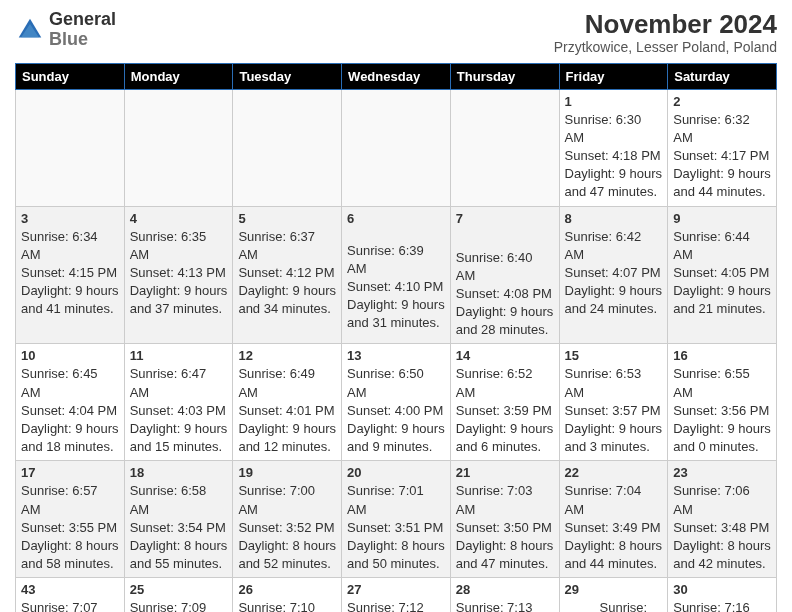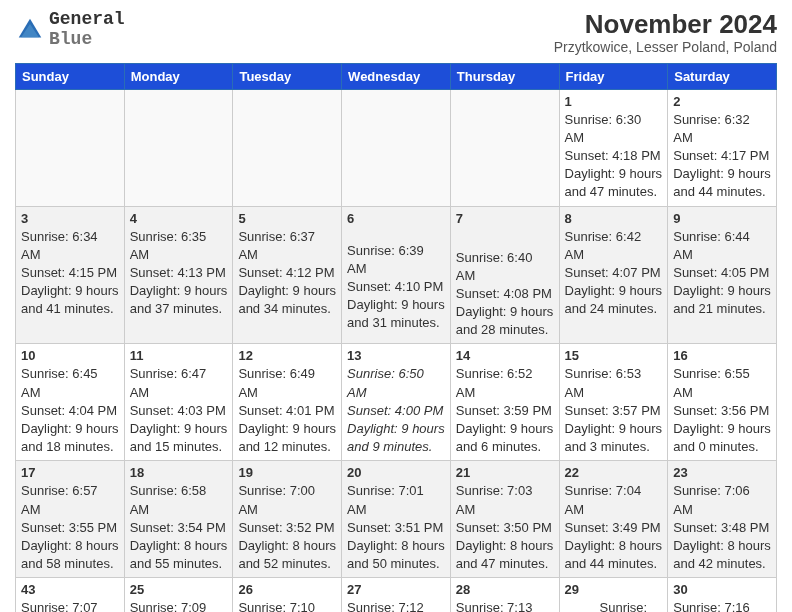--- a/index.html
+++ b/index.html
@@ -1,28 +1,28 @@
 <!DOCTYPE html>
 <html><head>
   <meta charset="utf-8">
   <style>
     * { box-sizing: border-box; margin: 0; padding: 0; }
     body { font-family: Arial, sans-serif; background: #fff; width: 792px; height: 612px; overflow: hidden; }
     .container { width: 792px; padding: 10px 15px; }
     .header { display: flex; align-items: flex-start; justify-content: space-between; margin-bottom: 8px; }
-    .logo { display: flex; align-items: center; gap: 4px; font-family: Liberation Mono, monospace; }
+    .logo { display: flex; align-items: center; gap: 4px; }
     .logo-text { font-size: 18px; font-weight: bold; line-height: 1.1; }
     .logo-text .general { color: #333; }
     .logo-text .blue { color: #737373; }
     .logo-icon { width: 30px; height: 30px; }
     .title-section { text-align: right; }
     .month-title { font-size: 26px; font-weight: bold; color: #333; line-height: 1.1; }
     .subtitle { font-size: 14px; color: #555; }
     table { width: 100%; border-collapse: collapse; table-layout: fixed; }
-    th { background-color: #1d4ed8; color: #fff; text-align: left; padding: 5px 6px; font-size: 13px; font-weight: bold; border: 1px solid #2a6db5; }
+    th { background-color: #000000; color: #fff; text-align: left; padding: 5px 6px; font-size: 13px; font-weight: bold; border: 1px solid #2a6db5; }
     td { border: 1px solid #ccc; vertical-align: top; padding: 4px 5px; font-size: 10.5px; color: #333; height: 78px; }
     td.empty { background: #f9f9f9; }
     td.has-data { background: #fff; }
     .day-num { font-size: 13px; font-weight: bold; display: block; margin-bottom: 2px; }
     .day-info { font-size: 13px; line-height: 1.4; color: #333; }
     .row-alt td { background-color: #f2f2f2; }
   </style>
 </head>
 <body>
 
@@ -147,21 +147,21 @@
           </td>
           <td class="has-data">
             <span class="day-num">12</span>
             <div class="day-info" style="white-space: pre-line;">Sunrise: 6:49 AM
 Sunset: 4:01 PM
 Daylight: 9 hours
 and 12 minutes.</div>
           </td>
           <td class="has-data">
             <span class="day-num">13</span>
-            <div class="day-info" style="white-space: pre-line; font-style: italic;">Sunrise: 6:50 AM
+            <div class="day-info" style="white-space: pre-line;">Sunrise: 6:50 AM
 Sunset: 4:00 PM
 Daylight: 9 hours
 and 9 minutes.</div>
           </td>
           <td class="has-data">
             <span class="day-num">14</span>
             <div class="day-info" style="white-space: pre-line;">Sunrise: 6:52 AM
 Sunset: 3:59 PM
 Daylight: 9 hours
 and 6 minutes.</div>

